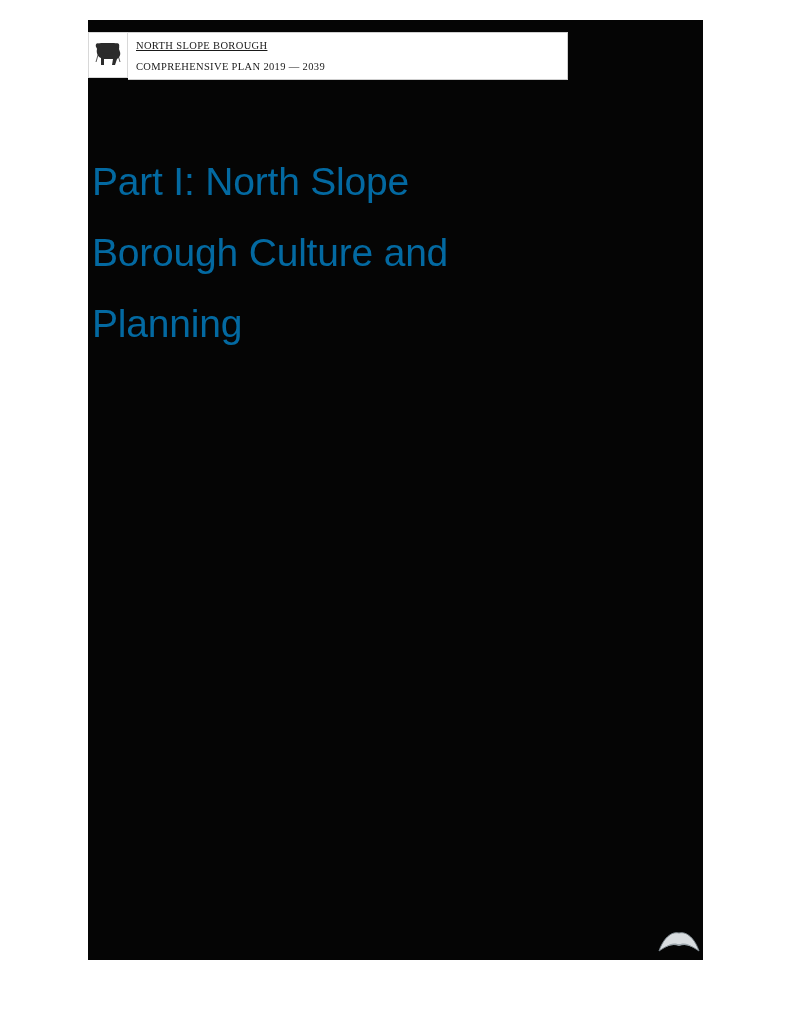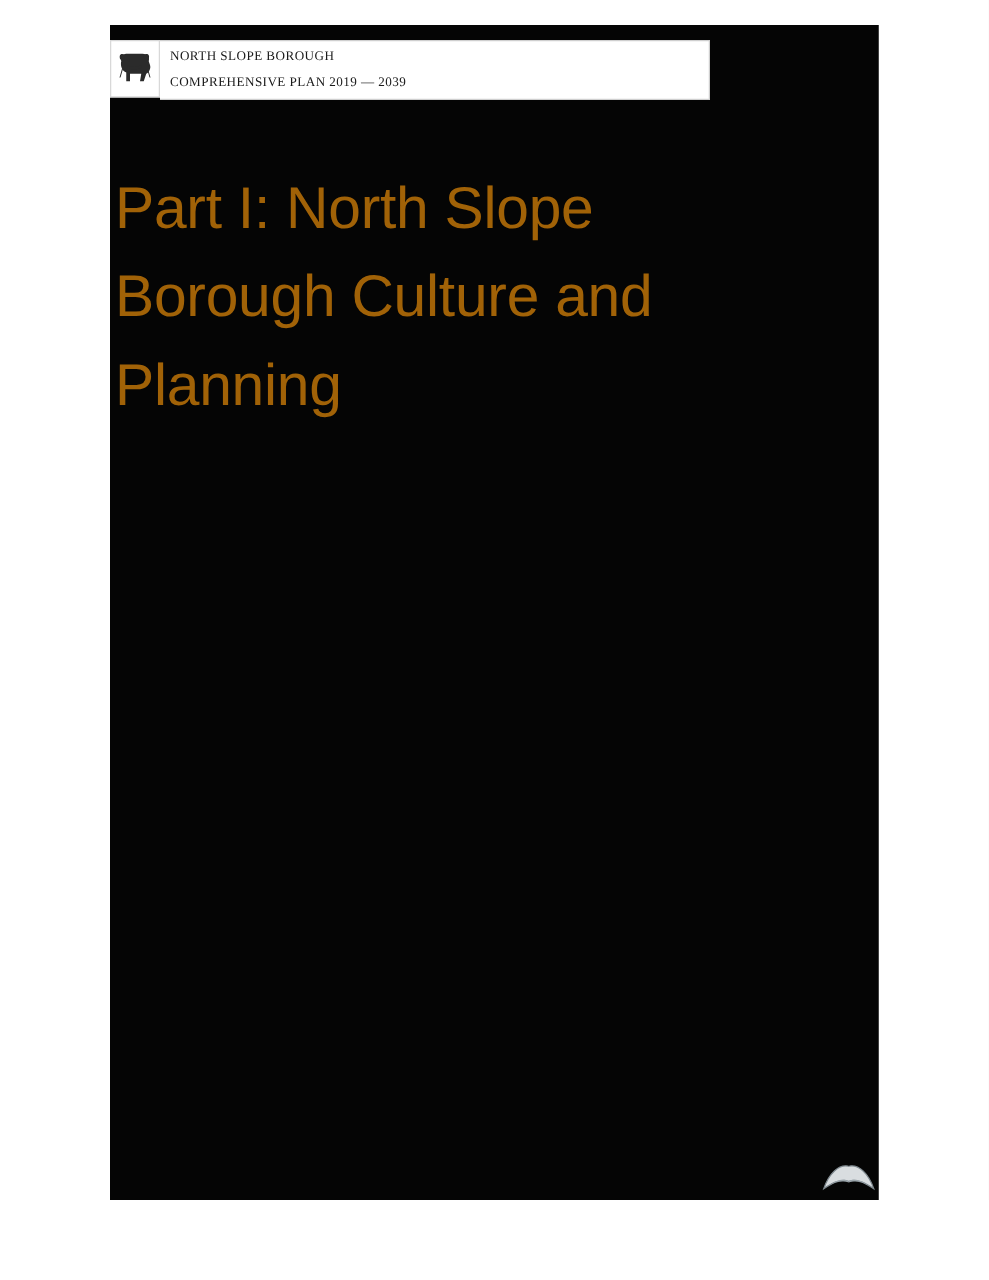--- a/index.html
+++ b/index.html
@@ -75,43 +75,44 @@
   }
 
   .header-line1 {
     font-family: "Liberation Serif", serif;
     font-size: 10.5px;
     letter-spacing: 0.35px;
     color: #1a1a1a;
     line-height: 1.25;
     font-variant: small-caps;
     text-transform: uppercase;
+    text-decoration: underline;
   }
 
   .header-line2 {
     font-family: "Liberation Serif", serif;
     font-size: 10.5px;
     letter-spacing: 0.35px;
     color: #1a1a1a;
     line-height: 1.3;
     font-variant: small-caps;
     text-transform: uppercase;
     margin-top: 8px;
   }
 
   
   .part-title {
     position: absolute;
     left: 92px;
-    top: 130px;
+    top: 146px;
     width: 470px;
-    color: #a16207;
+    color: #0369a1;
     font-family: "Liberation Sans", sans-serif;
     font-weight: 400;
-    font-size: 47px;
+    font-size: 39px;
     line-height: 71px;
     letter-spacing: -0.2px;
   }
 
   
   .whale-mark {
     position: absolute;
     left: 655px;
     top: 925px;
     width: 48px;

